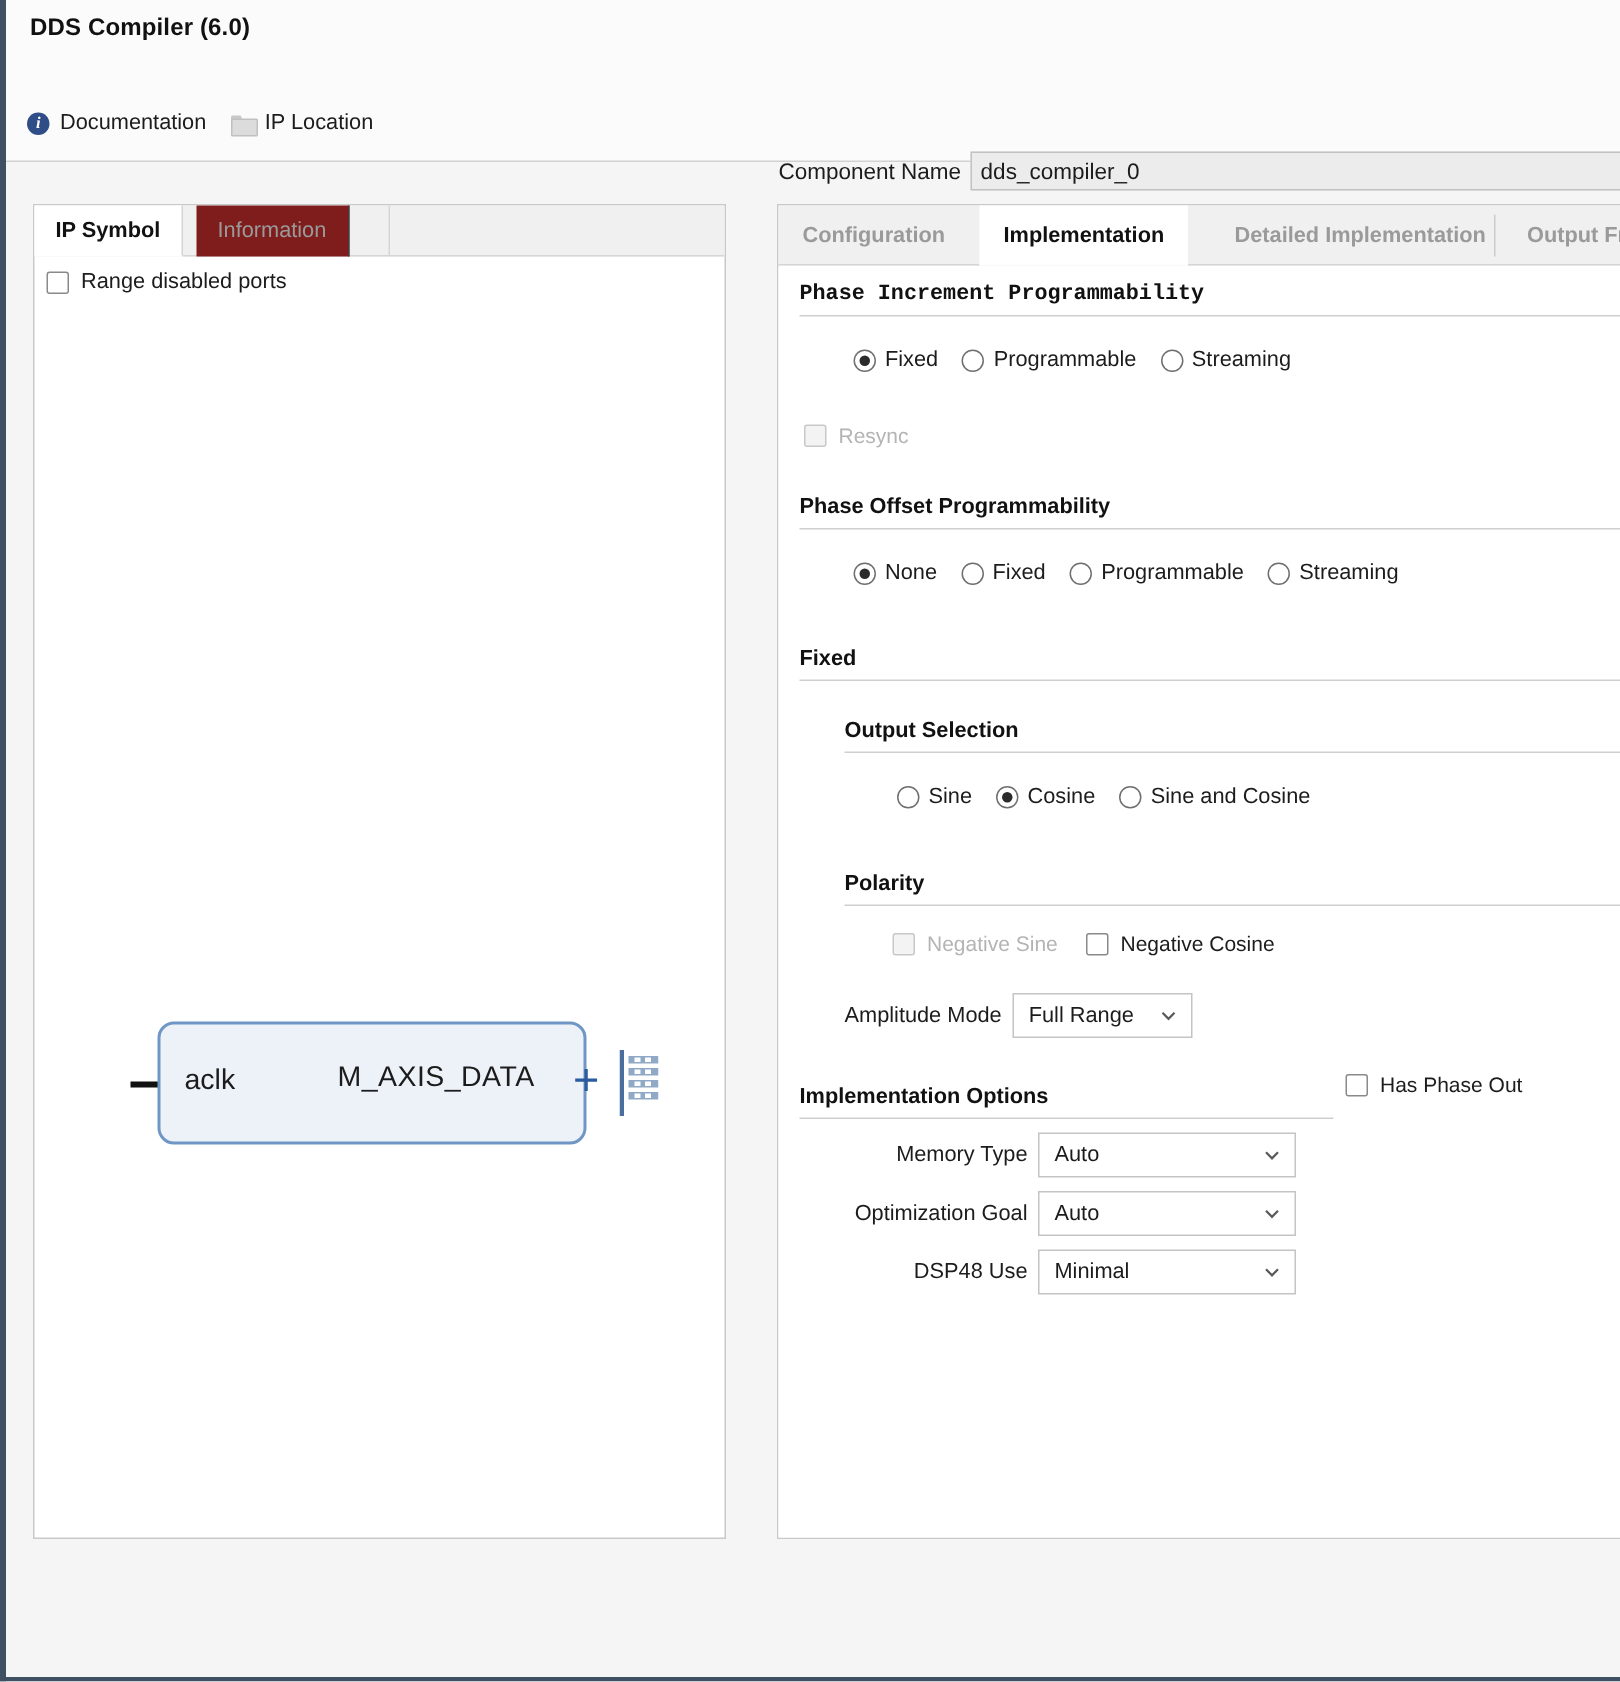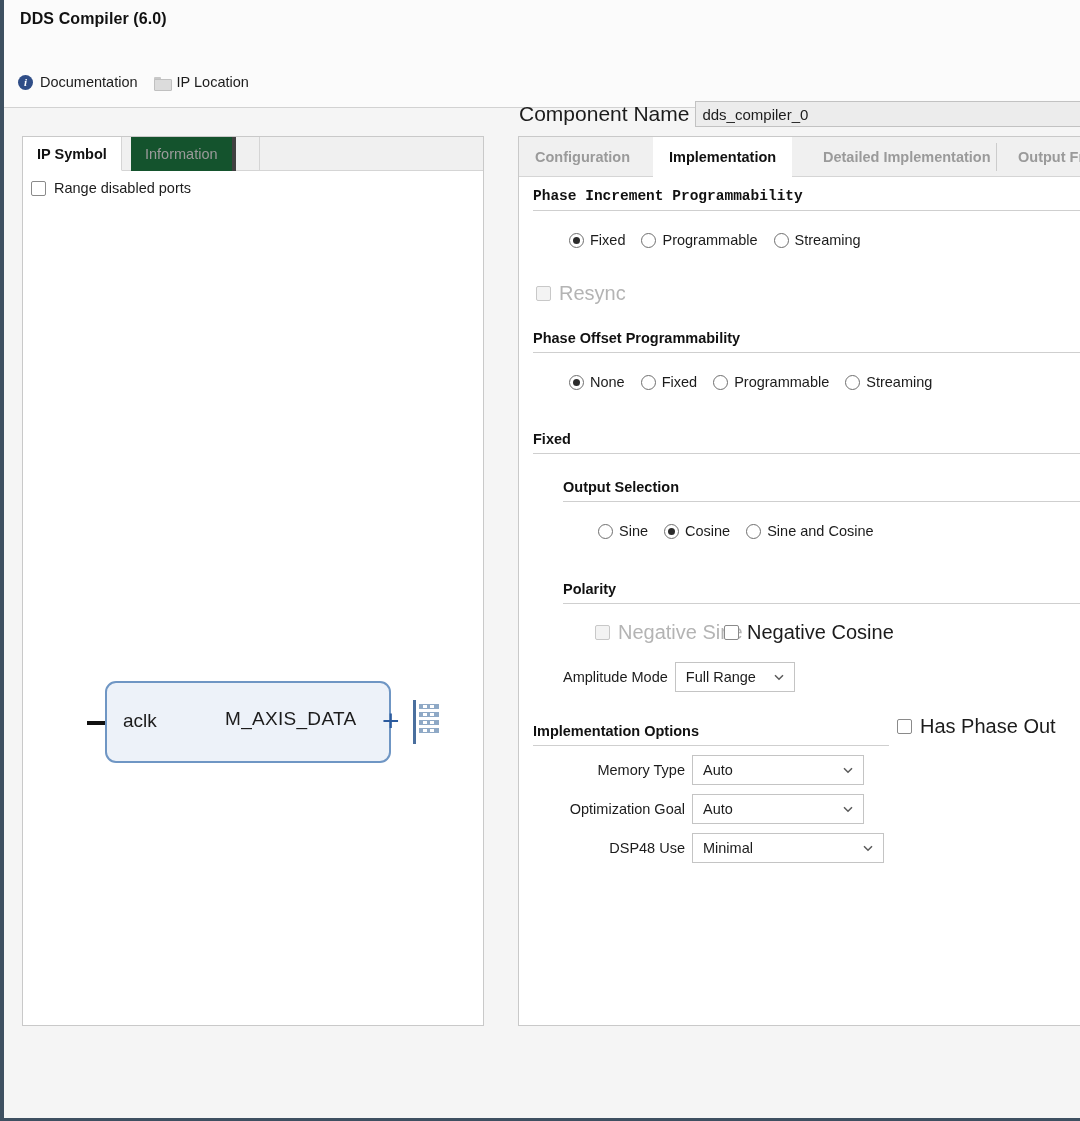--- a/index.html
+++ b/index.html
@@ -128,23 +128,23 @@
     left: 0;
     background: #ffffff;
     font-weight: bold;
     color: #111111;
     border-right: 1px solid #d5d5d5;
     border-bottom: 1px solid #ffffff;
     text-align: right;
   }
   .ltab.inactive {
     left: 108px;
-    background: #14532d;
+    background: #7f1d1d;
     color: #9a9a9a;
-    border-right: 4px solid #404040;
+    border-right: 1px solid #404040;
   }
   #tab-gap {
     position: absolute;
     left: 236px; top: 0;
     width: 1px; height: 34px;
     background: #d5d5d5;
   }
 
   #showports-row {
     position: absolute;
@@ -225,21 +225,21 @@
   }
 
   #compname-row {
     position: absolute;
     left: 0px; top: -36px;
     display: flex;
     align-items: center;
     gap: 6px;
   }
   #compname-label {
-    font-size: 21px;
+    font-size: 15px;
     color: #1c1c1c;
   }
   #compname-input {
     width: 440px; height: 26px;
     background: #ececec;
     border: 1px solid #c2c2c2;
     padding: 0 6px;
     font-size: 15px;
     font-family: "Liberation Sans", sans-serif;
     color: #1c1c1c;
@@ -326,21 +326,21 @@
     width: 7px; height: 7px;
     border-radius: 50%;
     background: #2b2b2b;
   }
 
   .cb-row {
     position: absolute;
     display: flex;
     align-items: center;
     gap: 8px;
-    font-size: 20px;
+    font-size: 14px;
   }
 
   .field-row {
     position: absolute;
     display: flex;
     align-items: center;
     gap: 7px;
   }
   .field-label {
     font-size: 14.5px;
@@ -562,21 +562,21 @@
             <span class="chev">
               <svg width="12" height="12" viewBox="0 0 12 12">
                   <path d="M2 4.2 L6 8.2 L10 4.2" stroke="#5a5a5a" stroke-width="1.5" fill="none"></path>
                 </svg>
             </span>
           </span>
         </div>
 
         <div class="field-row" style="left:44px; top:655px;">
           <span class="field-label" style="width:122px;">DSP48 Use</span>
-          <span class="combo" style="width:192px;">
+          <span class="combo" style="width:172px;">
             <span>Minimal</span>
             <span class="chev">
               <svg width="12" height="12" viewBox="0 0 12 12">
                   <path d="M2 4.2 L6 8.2 L10 4.2" stroke="#5a5a5a" stroke-width="1.5" fill="none"></path>
                 </svg>
             </span>
           </span>
         </div>
 
       </div>

